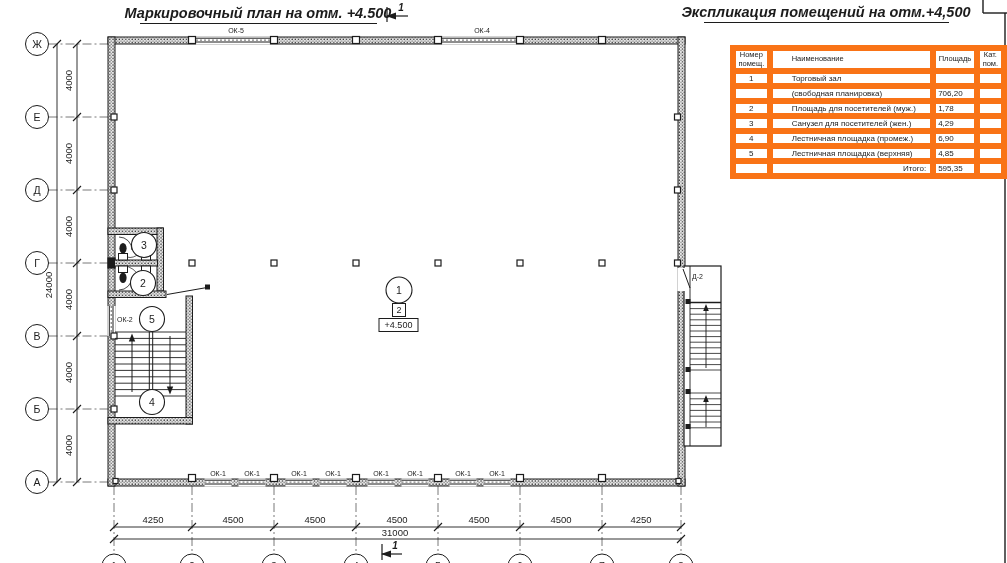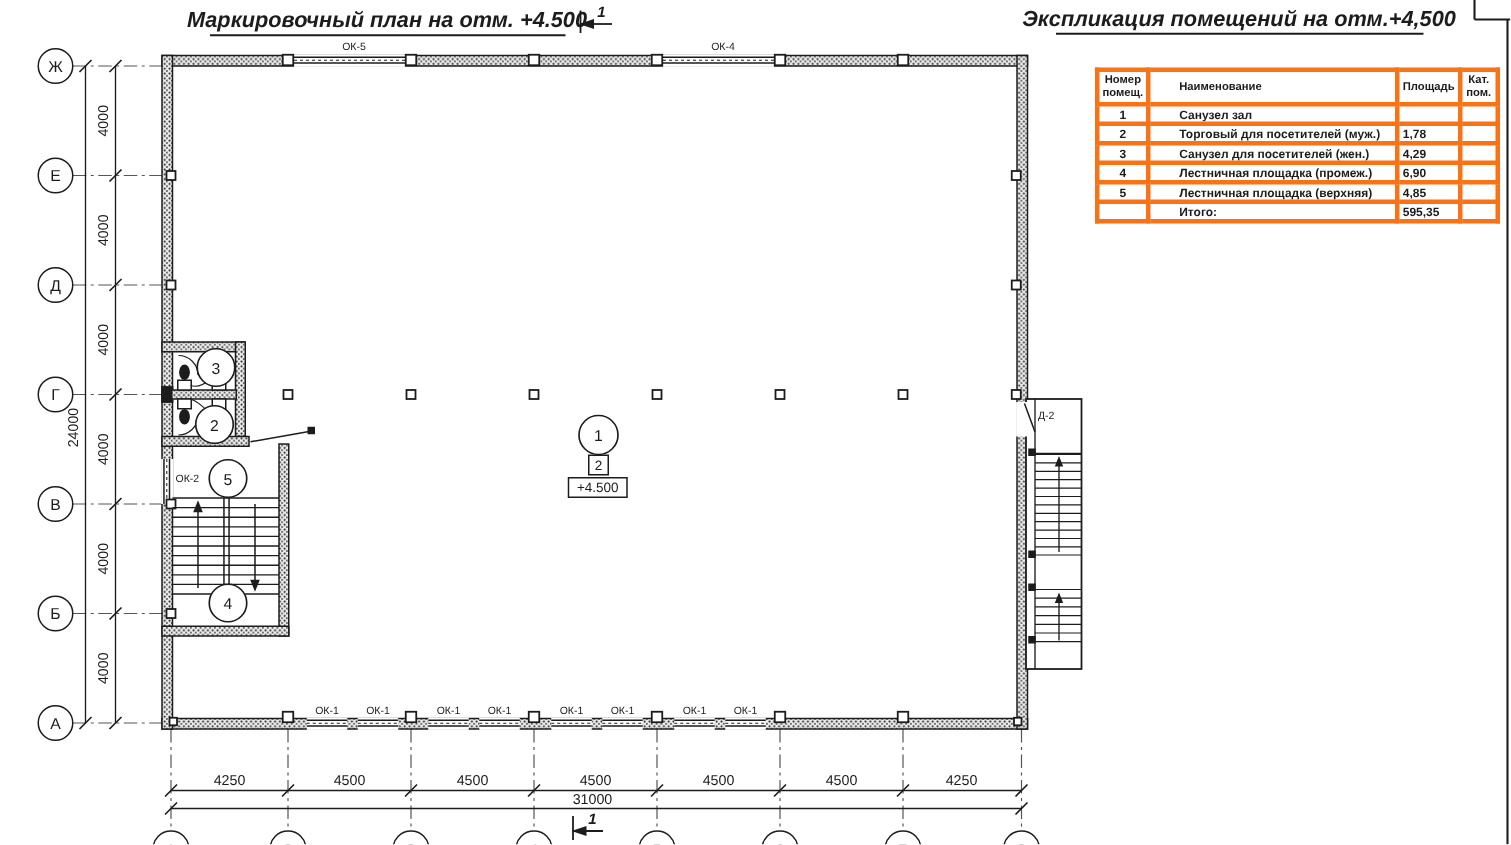--- a/index.html
+++ b/index.html
@@ -10,30 +10,30 @@
   .title-text{font-size:14.5px;font-style:italic;font-weight:bold;}
   .dim-text{font-size:9.5px;}
   .axis-text{font-size:10.5px;}
   .mark-text{font-size:7px;}
   .bubble-text{font-size:10.5px;}
   .level-text{font-size:9px;}
   .sec-text{font-size:10px;font-style:italic;font-weight:bold;}
   
   #schedule{position:absolute;left:730px;top:45px;border-collapse:collapse;
     border:1.6px solid #1c1c1c;table-layout:fixed;background:#fff;}
-  #schedule td,#schedule th{border:3px solid #f97316;font-weight:bold;
+  #schedule td,#schedule th{border:6px solid #f97316;font-weight:normal;
     font-size:8px;color:#1c1c1c;padding:0 2px;overflow:hidden;white-space:nowrap;}
   #schedule th{font-size:7.5px;text-align:center;white-space:pre-line;line-height:1.15;}
   #schedule .c-num{width:27px;text-align:center;}
   #schedule .c-name{width:140px;text-align:left;padding-left:19px;}
   #schedule .c-area{width:34px;}
   #schedule .c-cat{width:18px;margin-left:44px;}
   #schedule tr{height:13px;}
   #schedule tr.hdr{height:23px;}
-  #schedule td.tot{padding-right:4px;}
+  #schedule td.tot{text-align:right;padding-right:4px;}
 </style>
 </head>
 <body>
 
 <div id="sheet">
 
 <svg width="1007" height="563" viewBox="0 0 1007 563">
   <defs>
     <pattern id="wh" width="3.2" height="3.2" patternUnits="userSpaceOnUse">
       <rect width="3.2" height="3.2" fill="#ededed"></rect>
@@ -329,27 +329,33 @@
         <tr class="hdr">
       <th class="c-num">Номер
 помещ.</th>
       <th class="c-name">Наименование</th>
       <th class="c-area">Площадь</th>
       <th class="c-cat">Кат.
 пом.</th>
     </tr>
     <tr>
       <td class="c-num">1</td>
-      <td class="c-name">Санузел зал</td>
+      <td class="c-name">Торговый зал</td>
       <td class="c-area"></td>
       <td class="c-cat"></td>
     </tr>
     <tr>
+      <td class="c-num"></td>
+      <td class="c-name">(свободная планировка)</td>
+      <td class="c-area">706,20</td>
+      <td class="c-cat"></td>
+    </tr>
+    <tr>
       <td class="c-num">2</td>
-      <td class="c-name">Торговый для посетителей (муж.)</td>
+      <td class="c-name">Площадь для посетителей (муж.)</td>
       <td class="c-area">1,78</td>
       <td class="c-cat"></td>
     </tr>
     <tr>
       <td class="c-num">3</td>
       <td class="c-name">Санузел для посетителей (жен.)</td>
       <td class="c-area">4,29</td>
       <td class="c-cat"></td>
     </tr>
     <tr>

